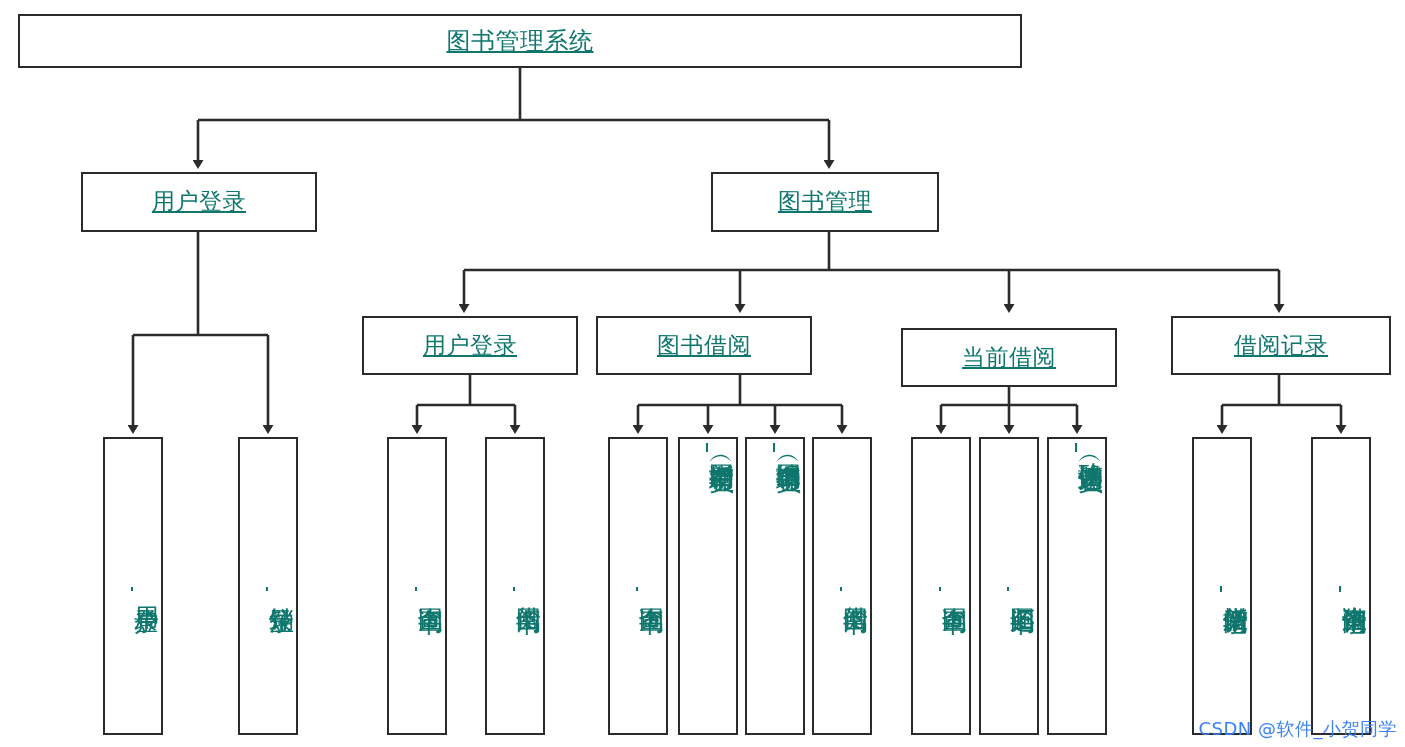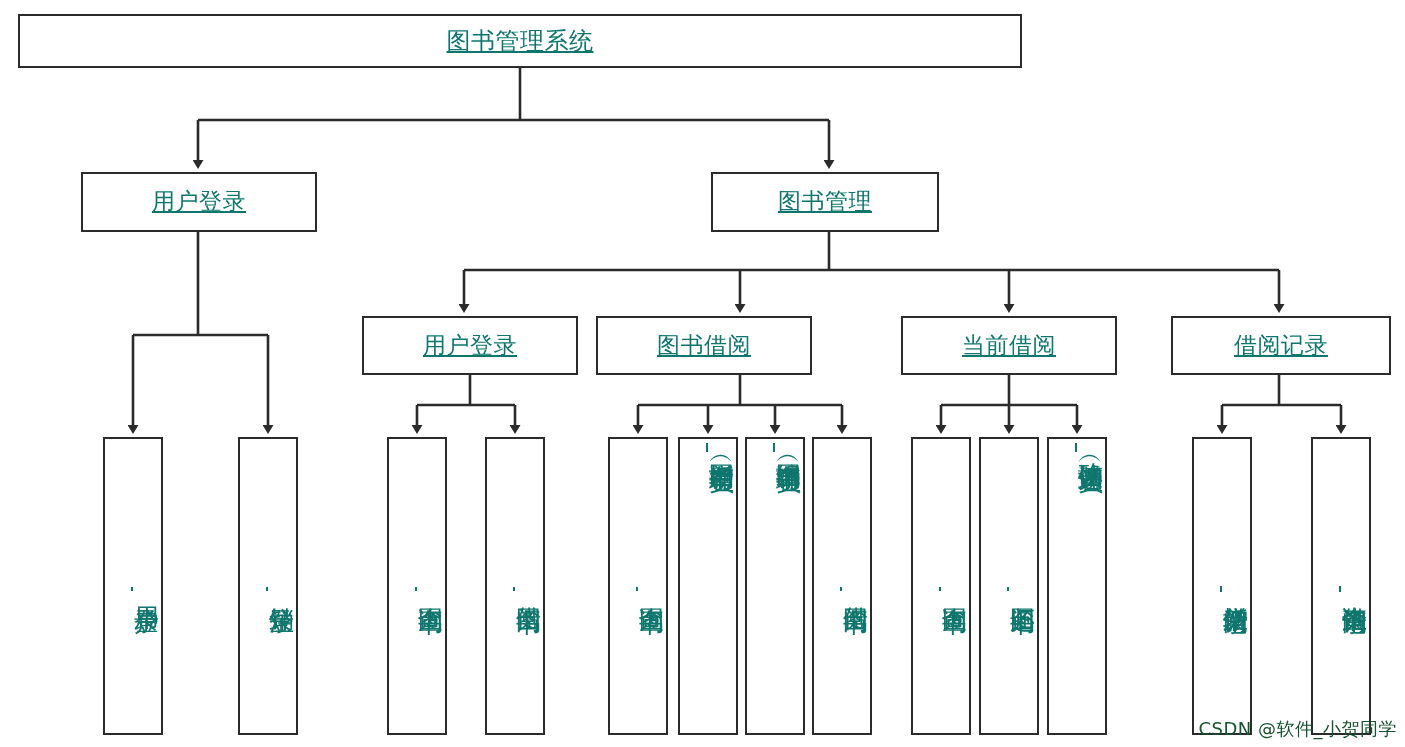--- a/index.html
+++ b/index.html
@@ -57,21 +57,21 @@
   }
   .node.vert.tall-text {
     justify-content: flex-start;
     padding-top: 4px;
   }
   #watermark {
     position: absolute;
     right: 8px;
     bottom: 6px;
     font-size: 18px;
-    color: #14532d;
+    color: #3b82f6;
     letter-spacing: 0.5px;
     white-space: nowrap;
     font-family: "DejaVu Sans", "Liberation Sans", sans-serif;
     margin-top: 25px;
   }
 </style>
 </head>
 <body>
 
 <div id="canvas">
@@ -126,21 +126,21 @@
     </g>
   </svg>
 
   <div class="node horiz root" style="left:18px; top:14px; width:1004px; height:54px;">图书管理系统</div>
 
   <div class="node horiz" style="left:81px; top:172px; width:236px; height:60px;">用户登录</div>
   <div class="node horiz" style="left:711px; top:172px; width:228px; height:60px;">图书管理</div>
 
   <div class="node horiz" style="left:362px; top:316px; width:216px; height:59px;">用户登录</div>
   <div class="node horiz" style="left:596px; top:316px; width:216px; height:59px;">图书借阅</div>
-  <div class="node horiz" style="left:901px; top:316px; width:216px; height:59px;">当前借阅</div>
+  <div class="node horiz" style="left:901px; top:328px; width:216px; height:59px;">当前借阅</div>
   <div class="node horiz" style="left:1171px; top:316px; width:220px; height:59px;">借阅记录</div>
 
   <div class="node vert" style="left:103px; top:437px; width:60px; height:298px;">用户登录</div>
   <div class="node vert" style="left:238px; top:437px; width:60px; height:298px;">注销登录</div>
 
   <div class="node vert" style="left:387px; top:437px; width:60px; height:298px;">查询图书</div>
   <div class="node vert" style="left:485px; top:437px; width:60px; height:298px;">借阅图书</div>
 
   <div class="node vert" style="left:608px; top:437px; width:60px; height:298px;">查询图书</div>
   <div class="node vert tall-text" style="left:678px; top:437px; width:60px; height:298px;">新增图书（管理员）</div>

